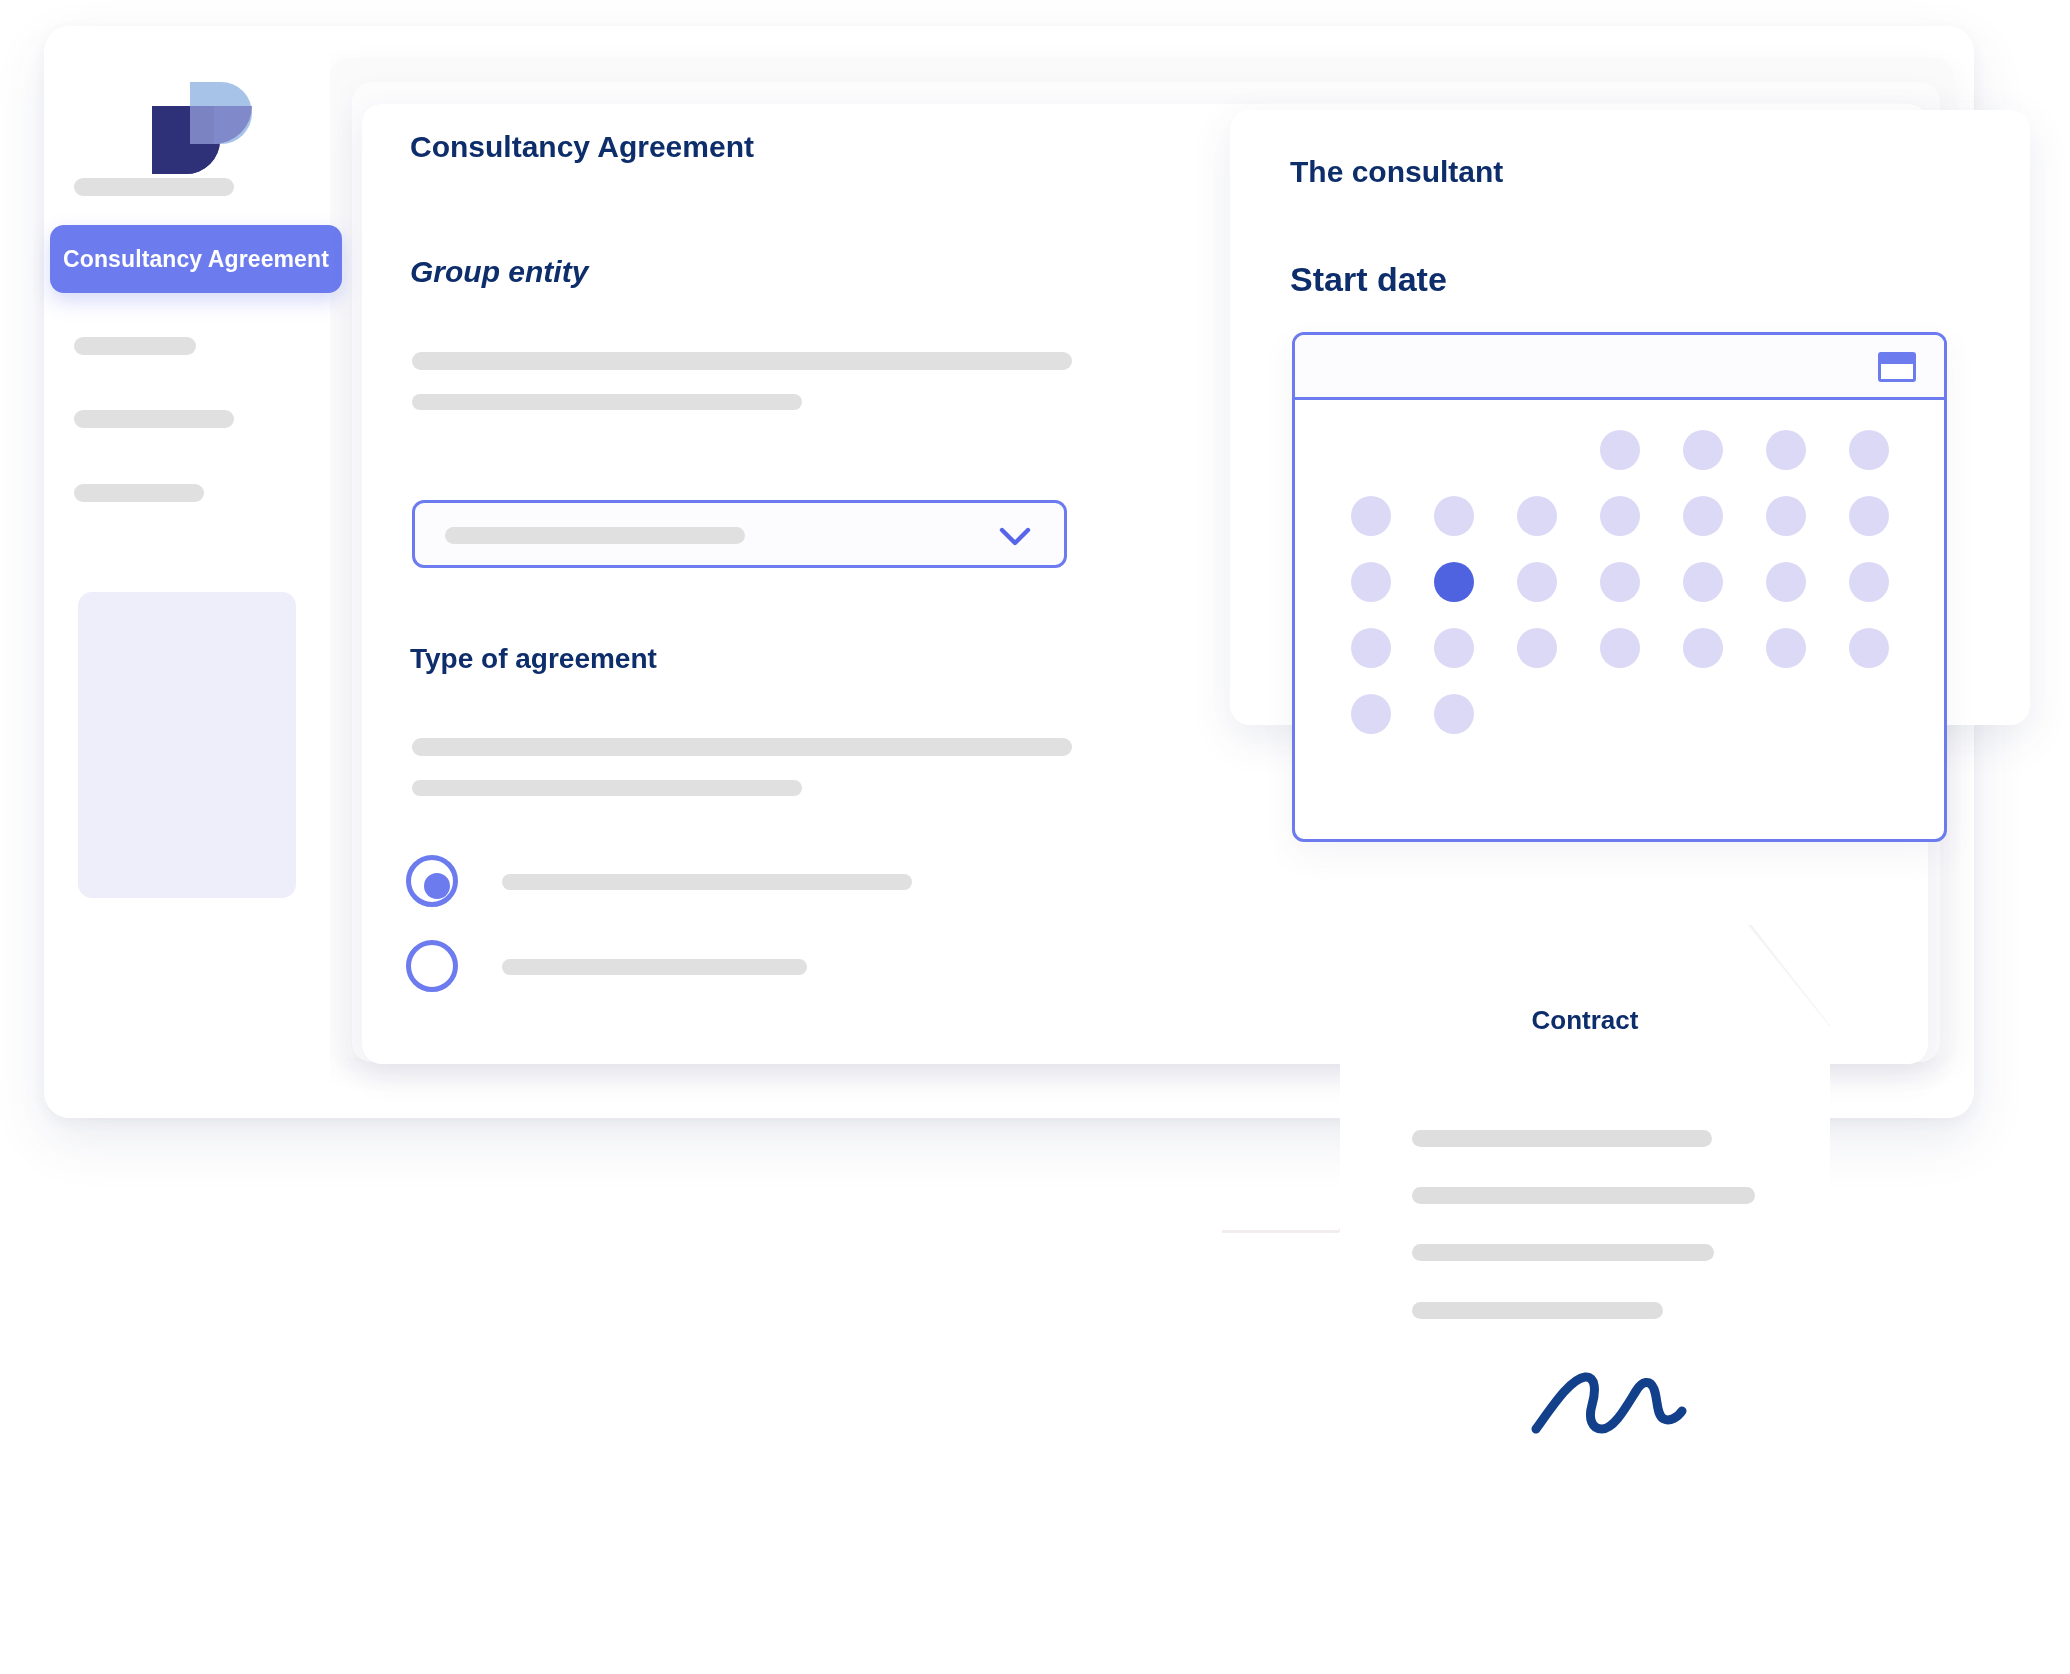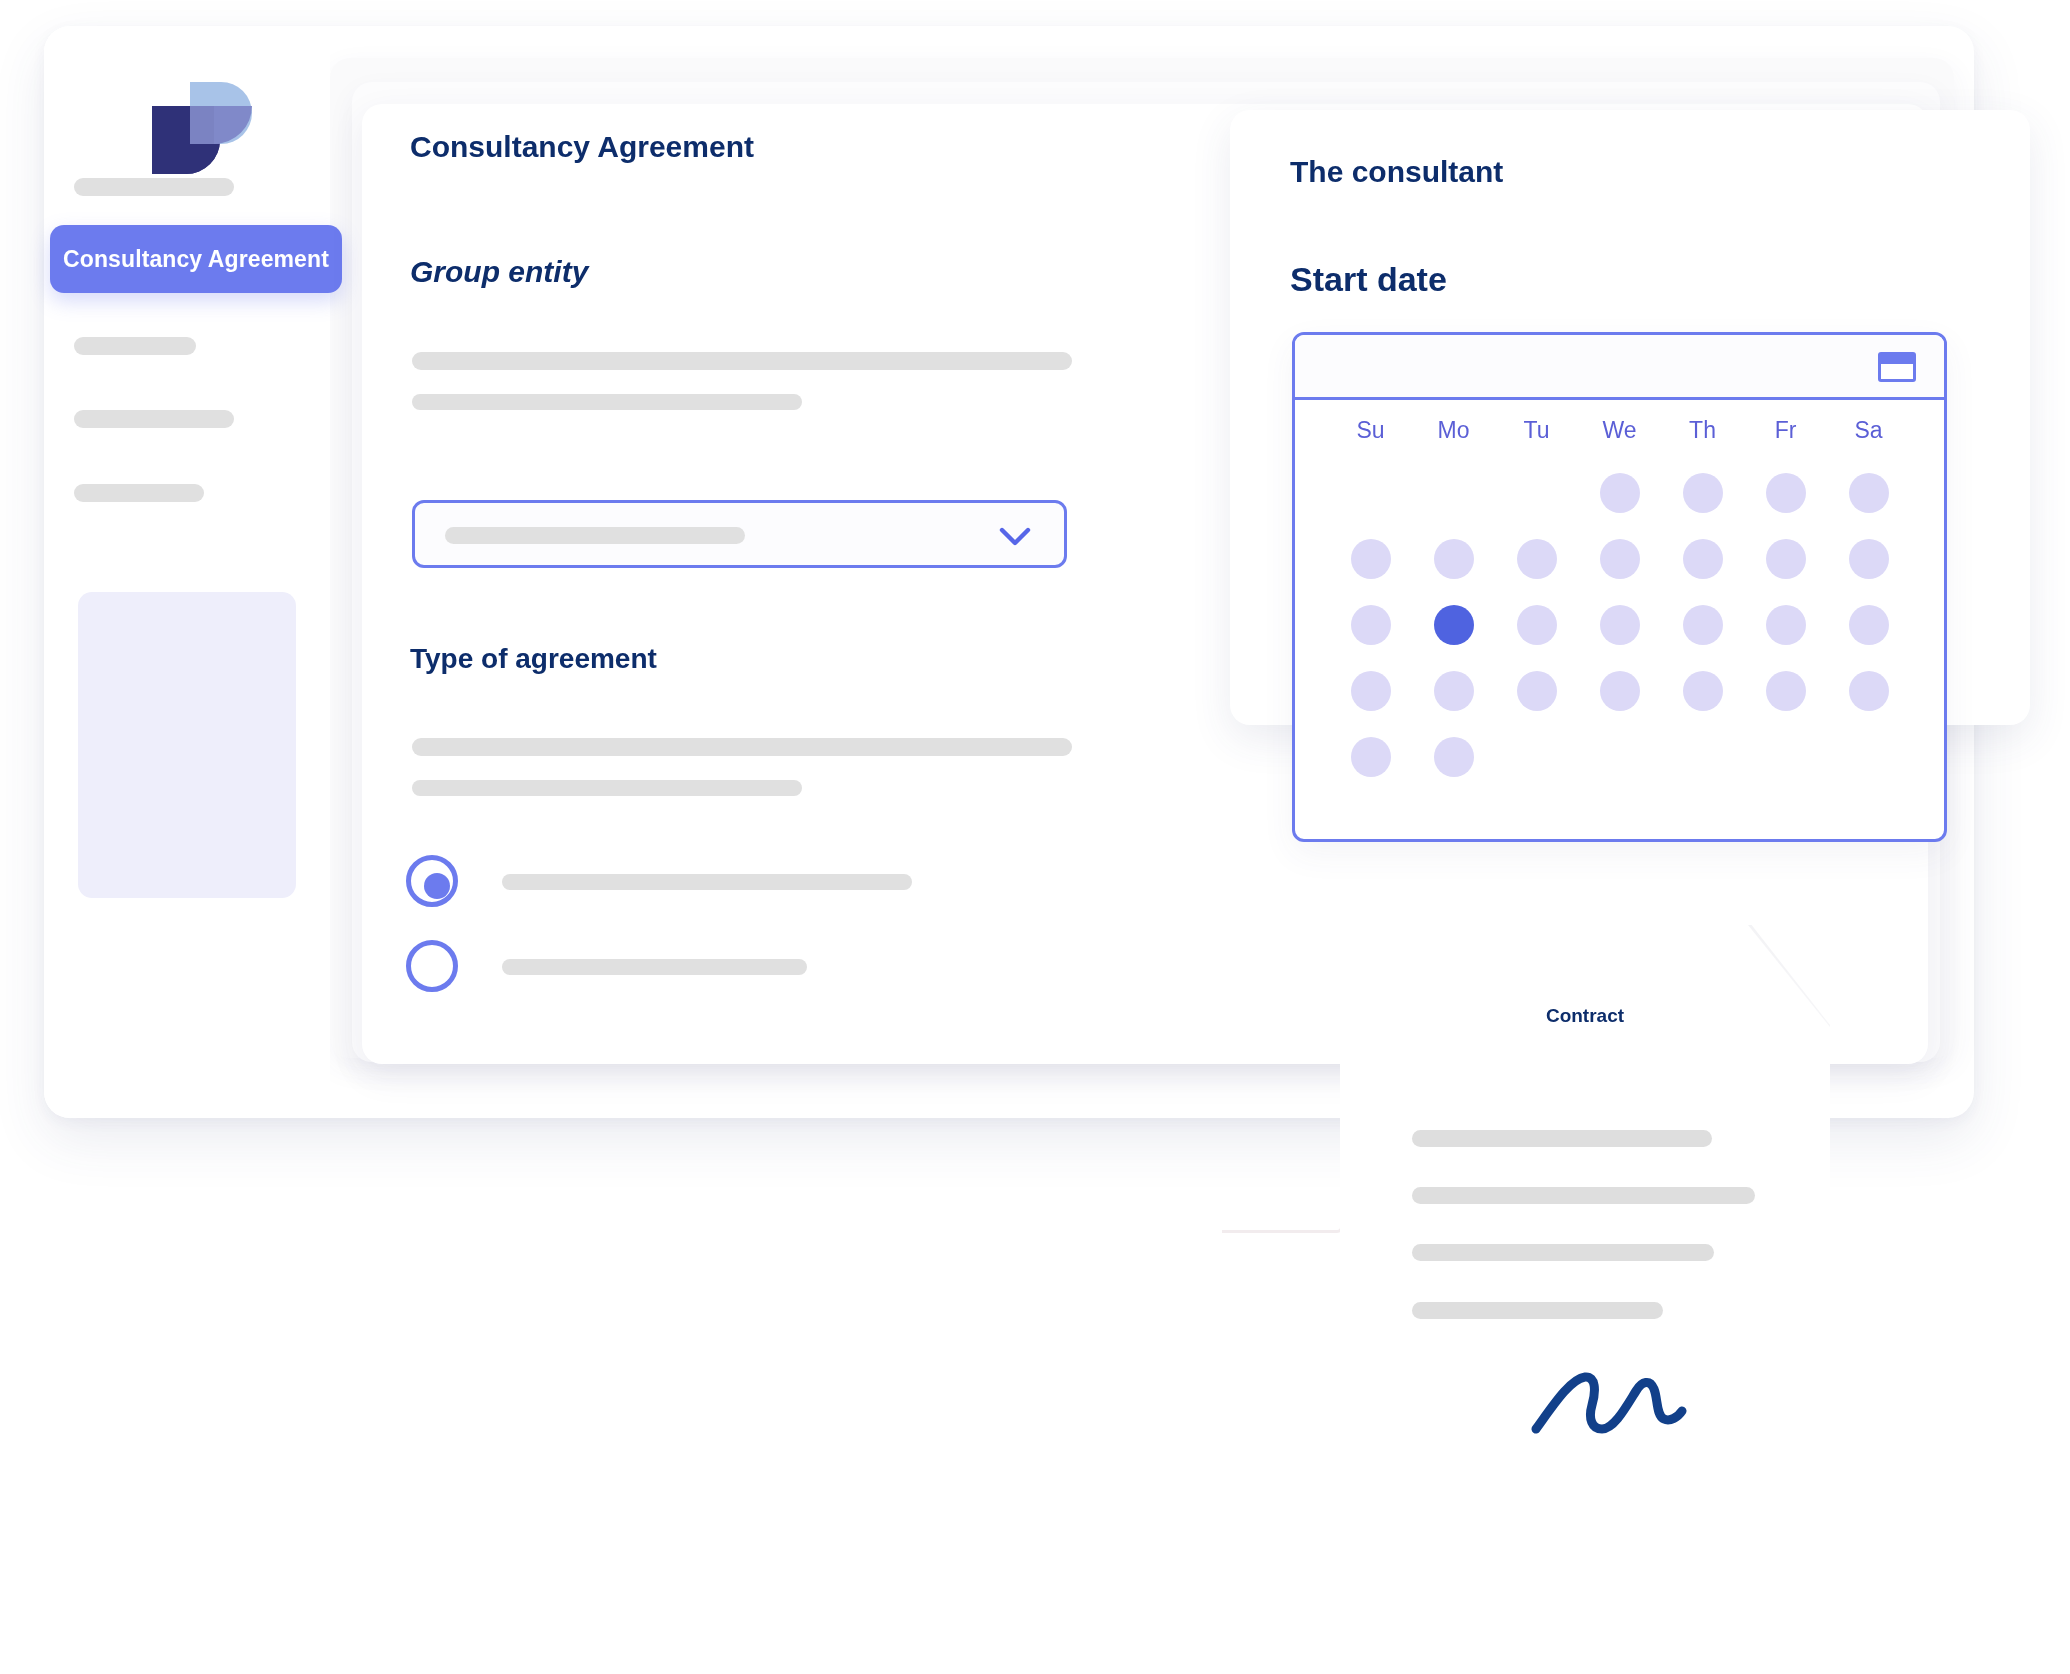--- a/index.html
+++ b/index.html
@@ -358,21 +358,21 @@
     background: linear-gradient(225deg, #e8e8ec 0%, #f6f6f8 55%, #ffffff 100%);
     clip-path: polygon(100% 100%, 0 0, 100% 0);
   }
   .doc-title {
     position: absolute;
     left: 0;
     right: 0;
     top: 80px;
     text-align: center;
     color: #0d2d6b;
-    font-size: 19px;
+    font-size: 26px;
     font-weight: bold;
   }
   .doc-line {
     position: absolute;
     left: 72px;
     height: 17px;
     background: #dedede;
     border-radius: 999px;
   }
   .dl1 { top: 205px; width: 300px; }
@@ -467,29 +467,20 @@
   <div class="consultant-card"></div>
 
   <div class="heading h-consultant">The consultant</div>
   <div class="heading h-startdate">Start date</div>
 
   <div class="datepicker">
     <div class="dp-header">
       <div class="cal-icon"></div>
     </div>
     <div class="dp-grid">
-      <div class="dow-row">
-        <div class="dow">Su</div>
-        <div class="dow">Mo</div>
-        <div class="dow">Tu</div>
-        <div class="dow">We</div>
-        <div class="dow">Th</div>
-        <div class="dow">Fr</div>
-        <div class="dow">Sa</div>
-      </div>
       <div id="calendar-weeks">
           <div class="day-row">
             <div class="dot empty"></div>
             <div class="dot empty"></div>
             <div class="dot empty"></div>
             <div class="dot"></div>
             <div class="dot"></div>
             <div class="dot"></div>
             <div class="dot"></div>
           </div>

